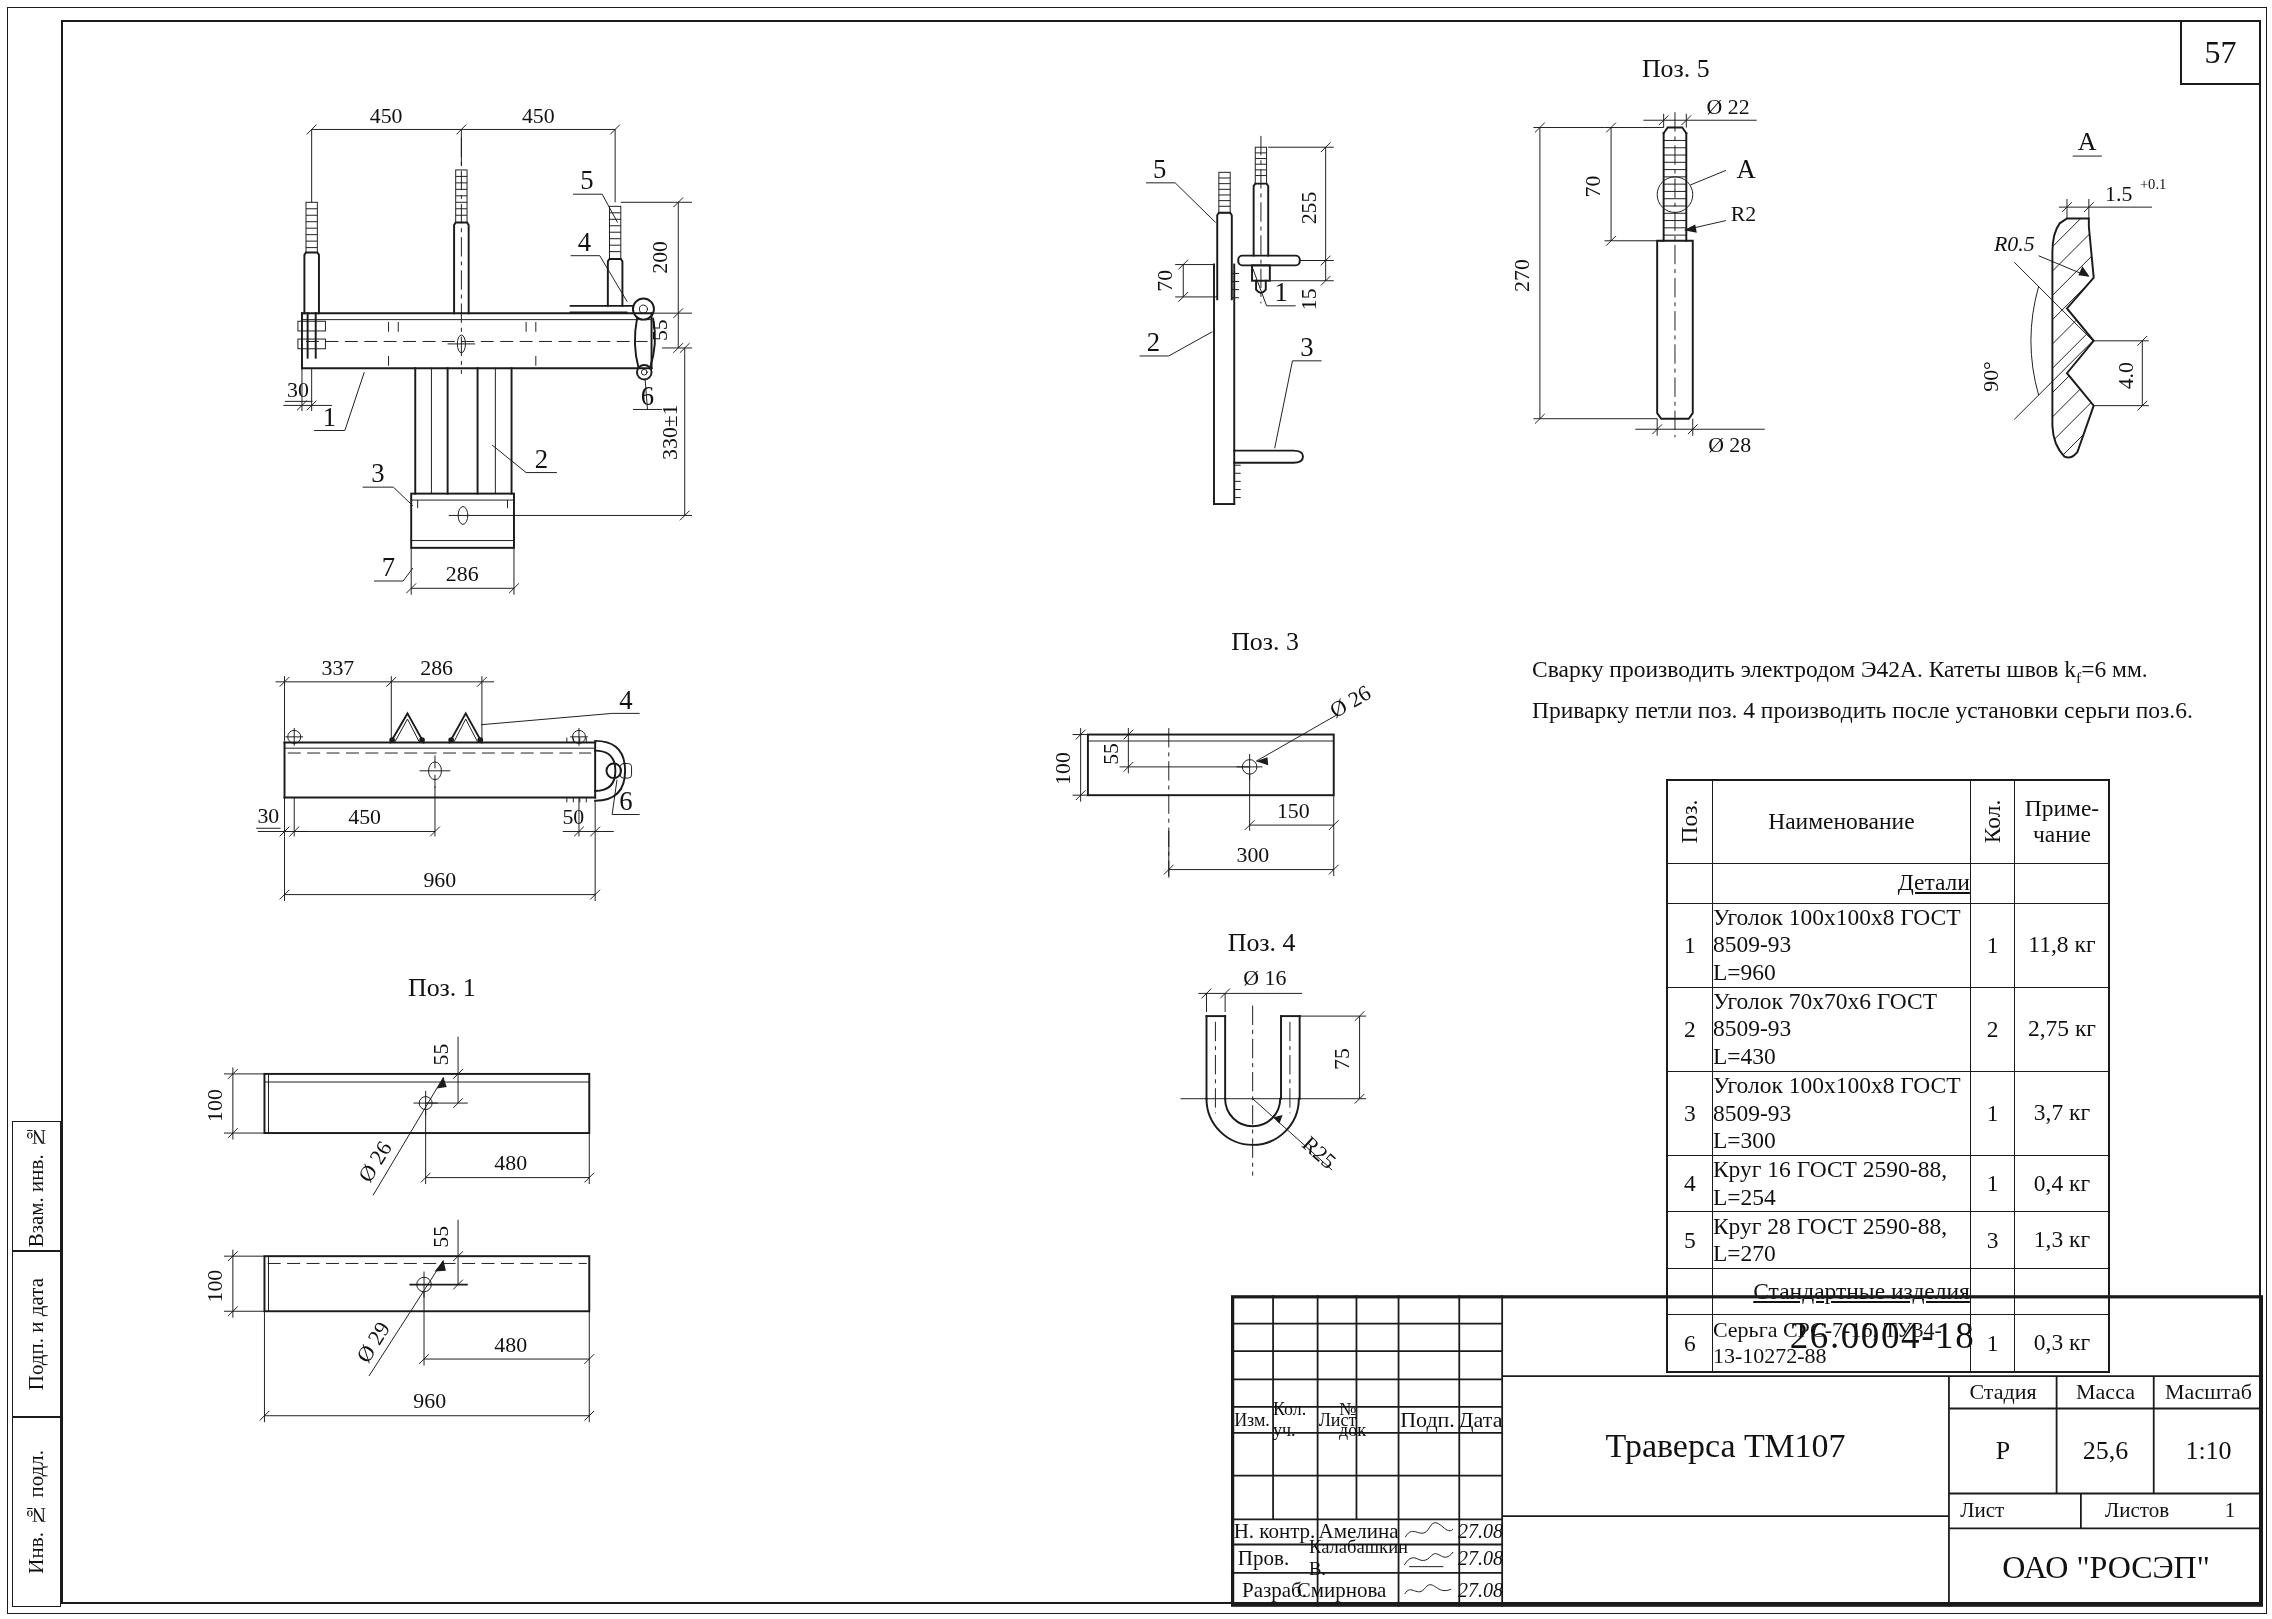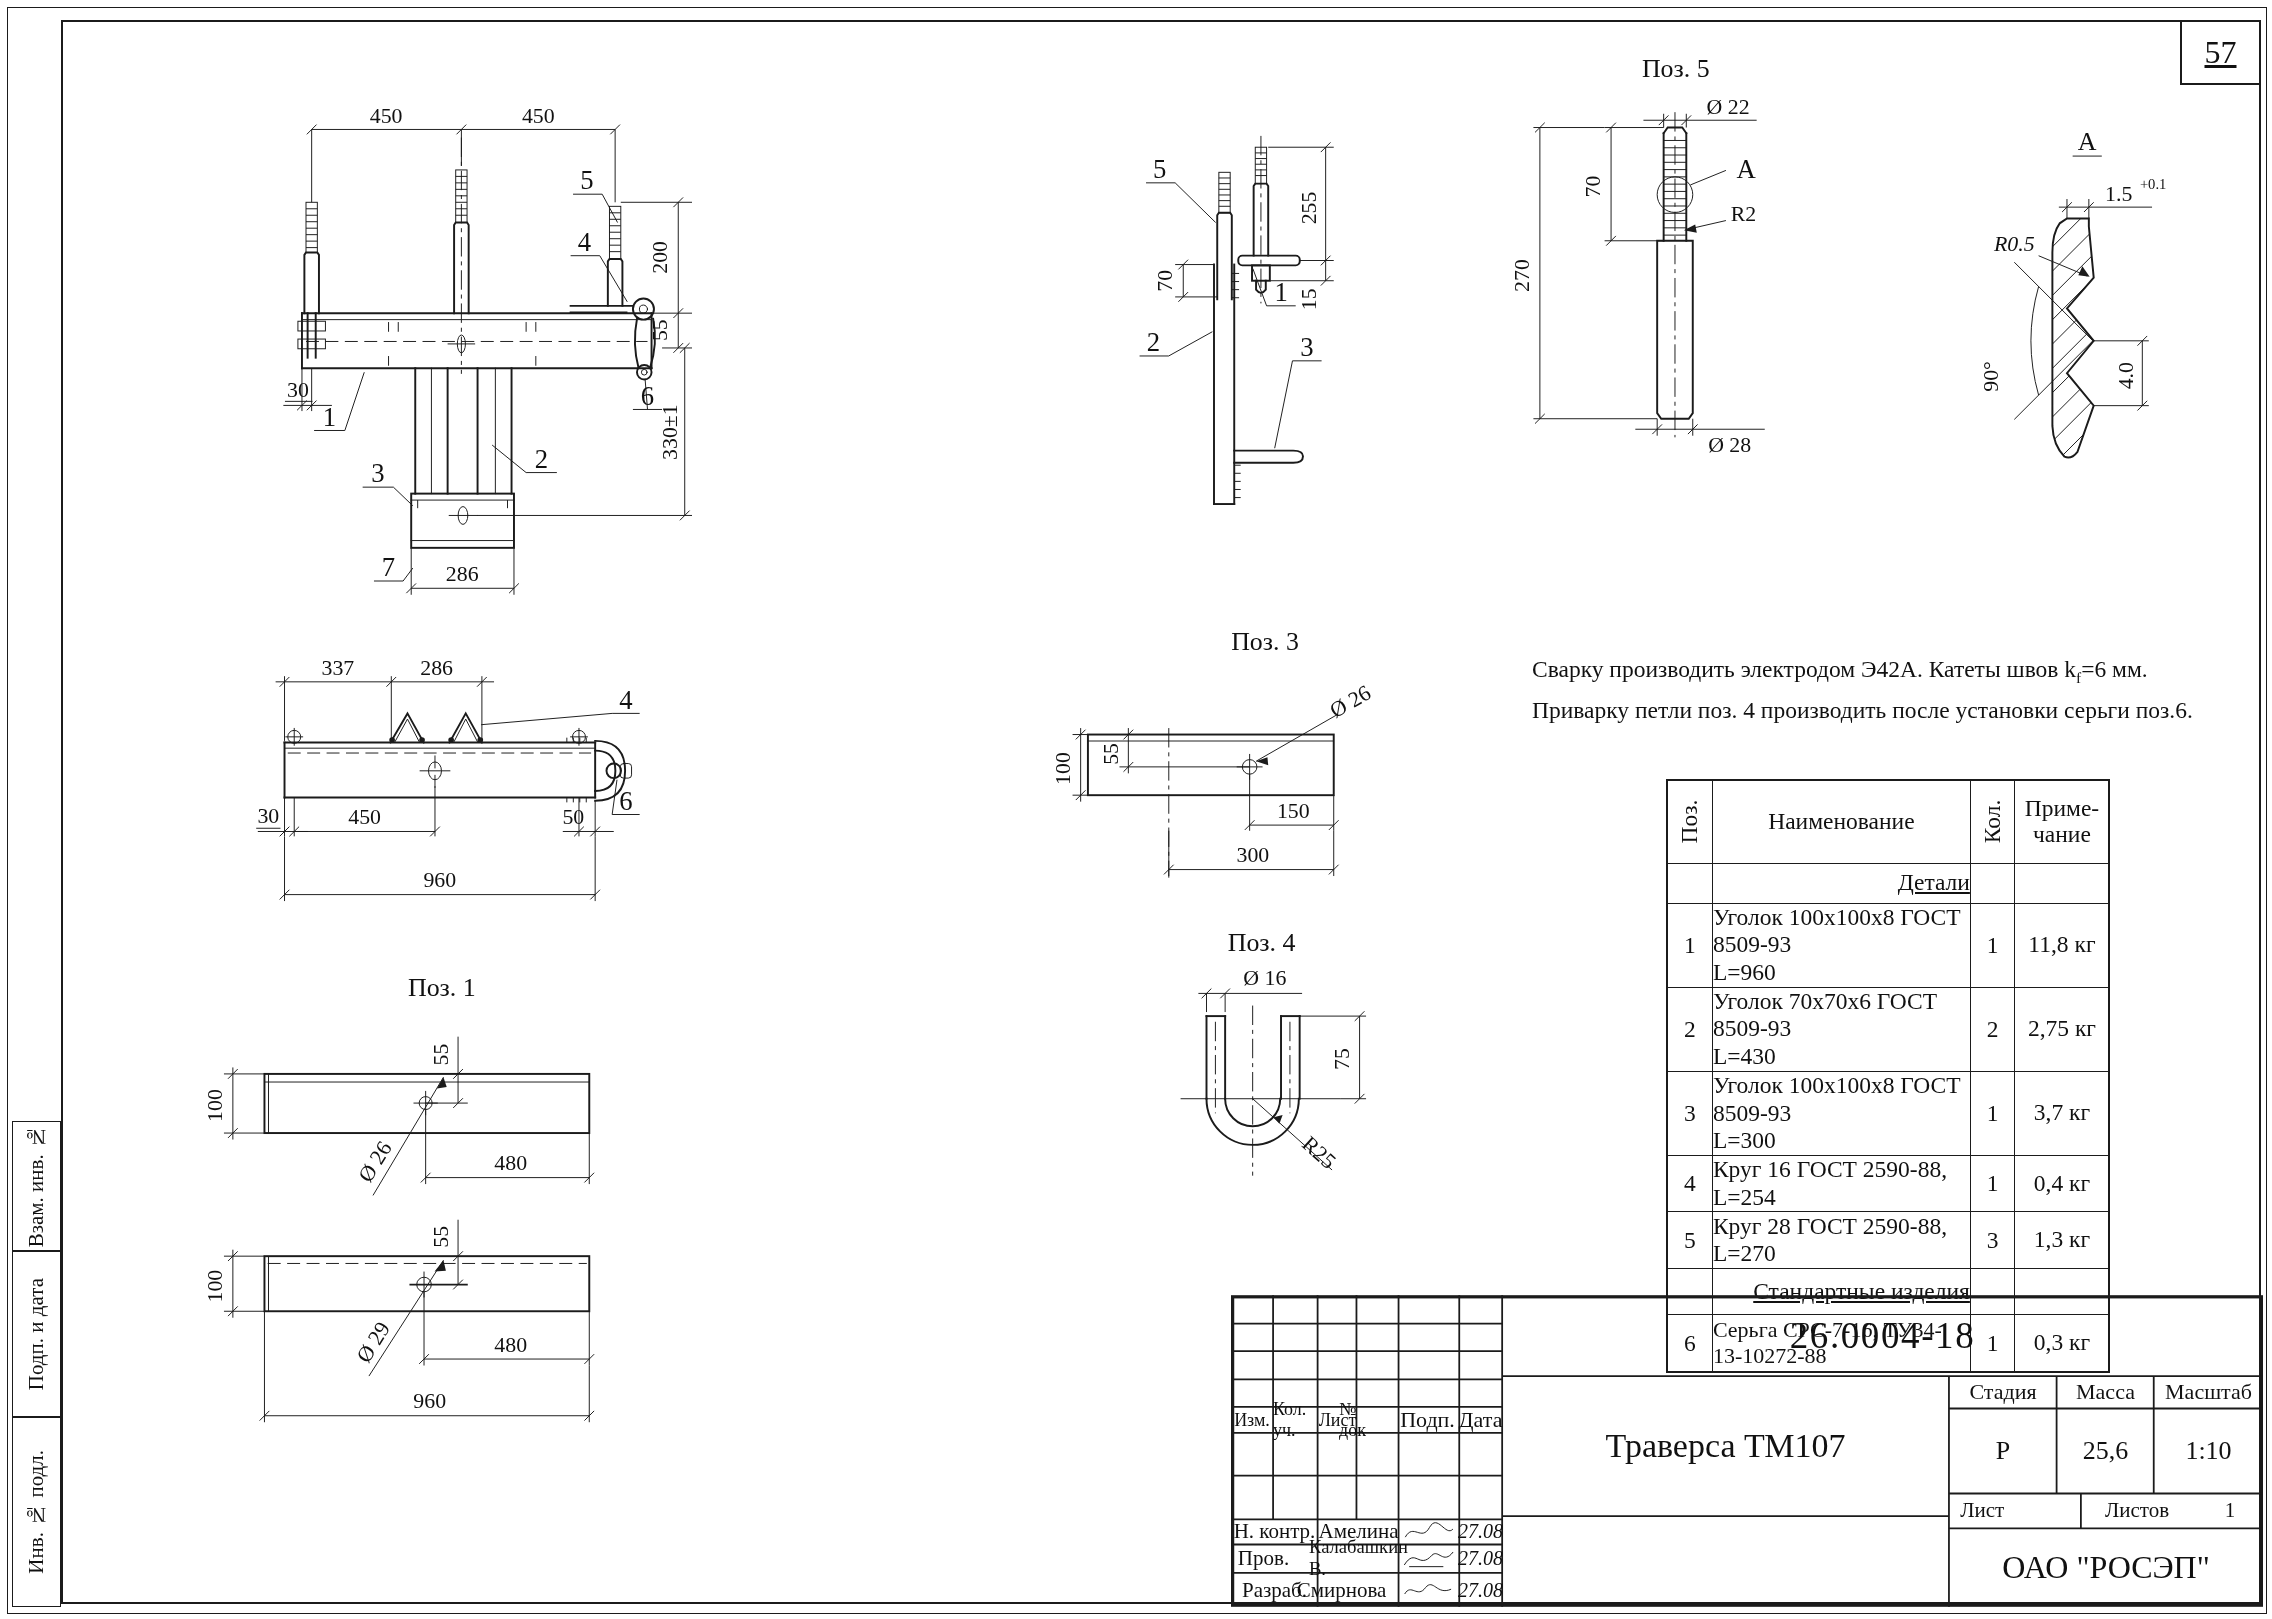--- a/index.html
+++ b/index.html
@@ -1,20 +1,20 @@
 <!DOCTYPE html>
 <html style="font-size:13px"><head>
 <meta charset="utf-8">
 <style>
   html,body{margin:0;padding:0;background:#e8e8e8;}
   #sheet{position:relative;width:2273px;height:1619px;background:#ffffff;font-family:"Liberation Serif",serif;color:#111;overflow:hidden;}
   .abs{position:absolute;}
   #outer-border{left:6.5px;top:6.5px;width:2258px;height:1605px;border:1.6px solid #1b1b1b;}
   #main-frame{left:61px;top:20px;width:2200px;height:1584px;border:2.4px solid #1b1b1b;box-sizing:border-box;}
-  #page-num-box{left:2180px;top:20px;width:81px;height:65px;border:2.4px solid #1b1b1b;box-sizing:border-box;display:flex;align-items:center;justify-content:center;font-size:32px;text-decoration:underline;}
+  #page-num-box{left:2180px;top:20px;width:81px;height:65px;border:2.4px solid #1b1b1b;box-sizing:border-box;display:flex;align-items:center;justify-content:center;font-size:32px;}
   .mcell{left:12px;width:49px;border:1.6px solid #1b1b1b;box-sizing:border-box;display:flex;align-items:center;justify-content:center;}
   .mcell span{writing-mode:vertical-rl;transform:rotate(180deg);font-size:21px;white-space:nowrap;}
   svg{position:absolute;overflow:visible;}
   svg text{font-family:"Liberation Serif",serif;fill:#111;font-size:27px;}
   text.ttl{font-size:32px;}
   text.lbl{font-size:33px;}
   text.sup{font-size:18px;}
   .tk{stroke:#1b1b1b;stroke-width:2.4;fill:none;stroke-linecap:square;}
   .tn{stroke:#1b1b1b;stroke-width:1.2;fill:none;}
   .dsh{stroke-dasharray:16 8;}

